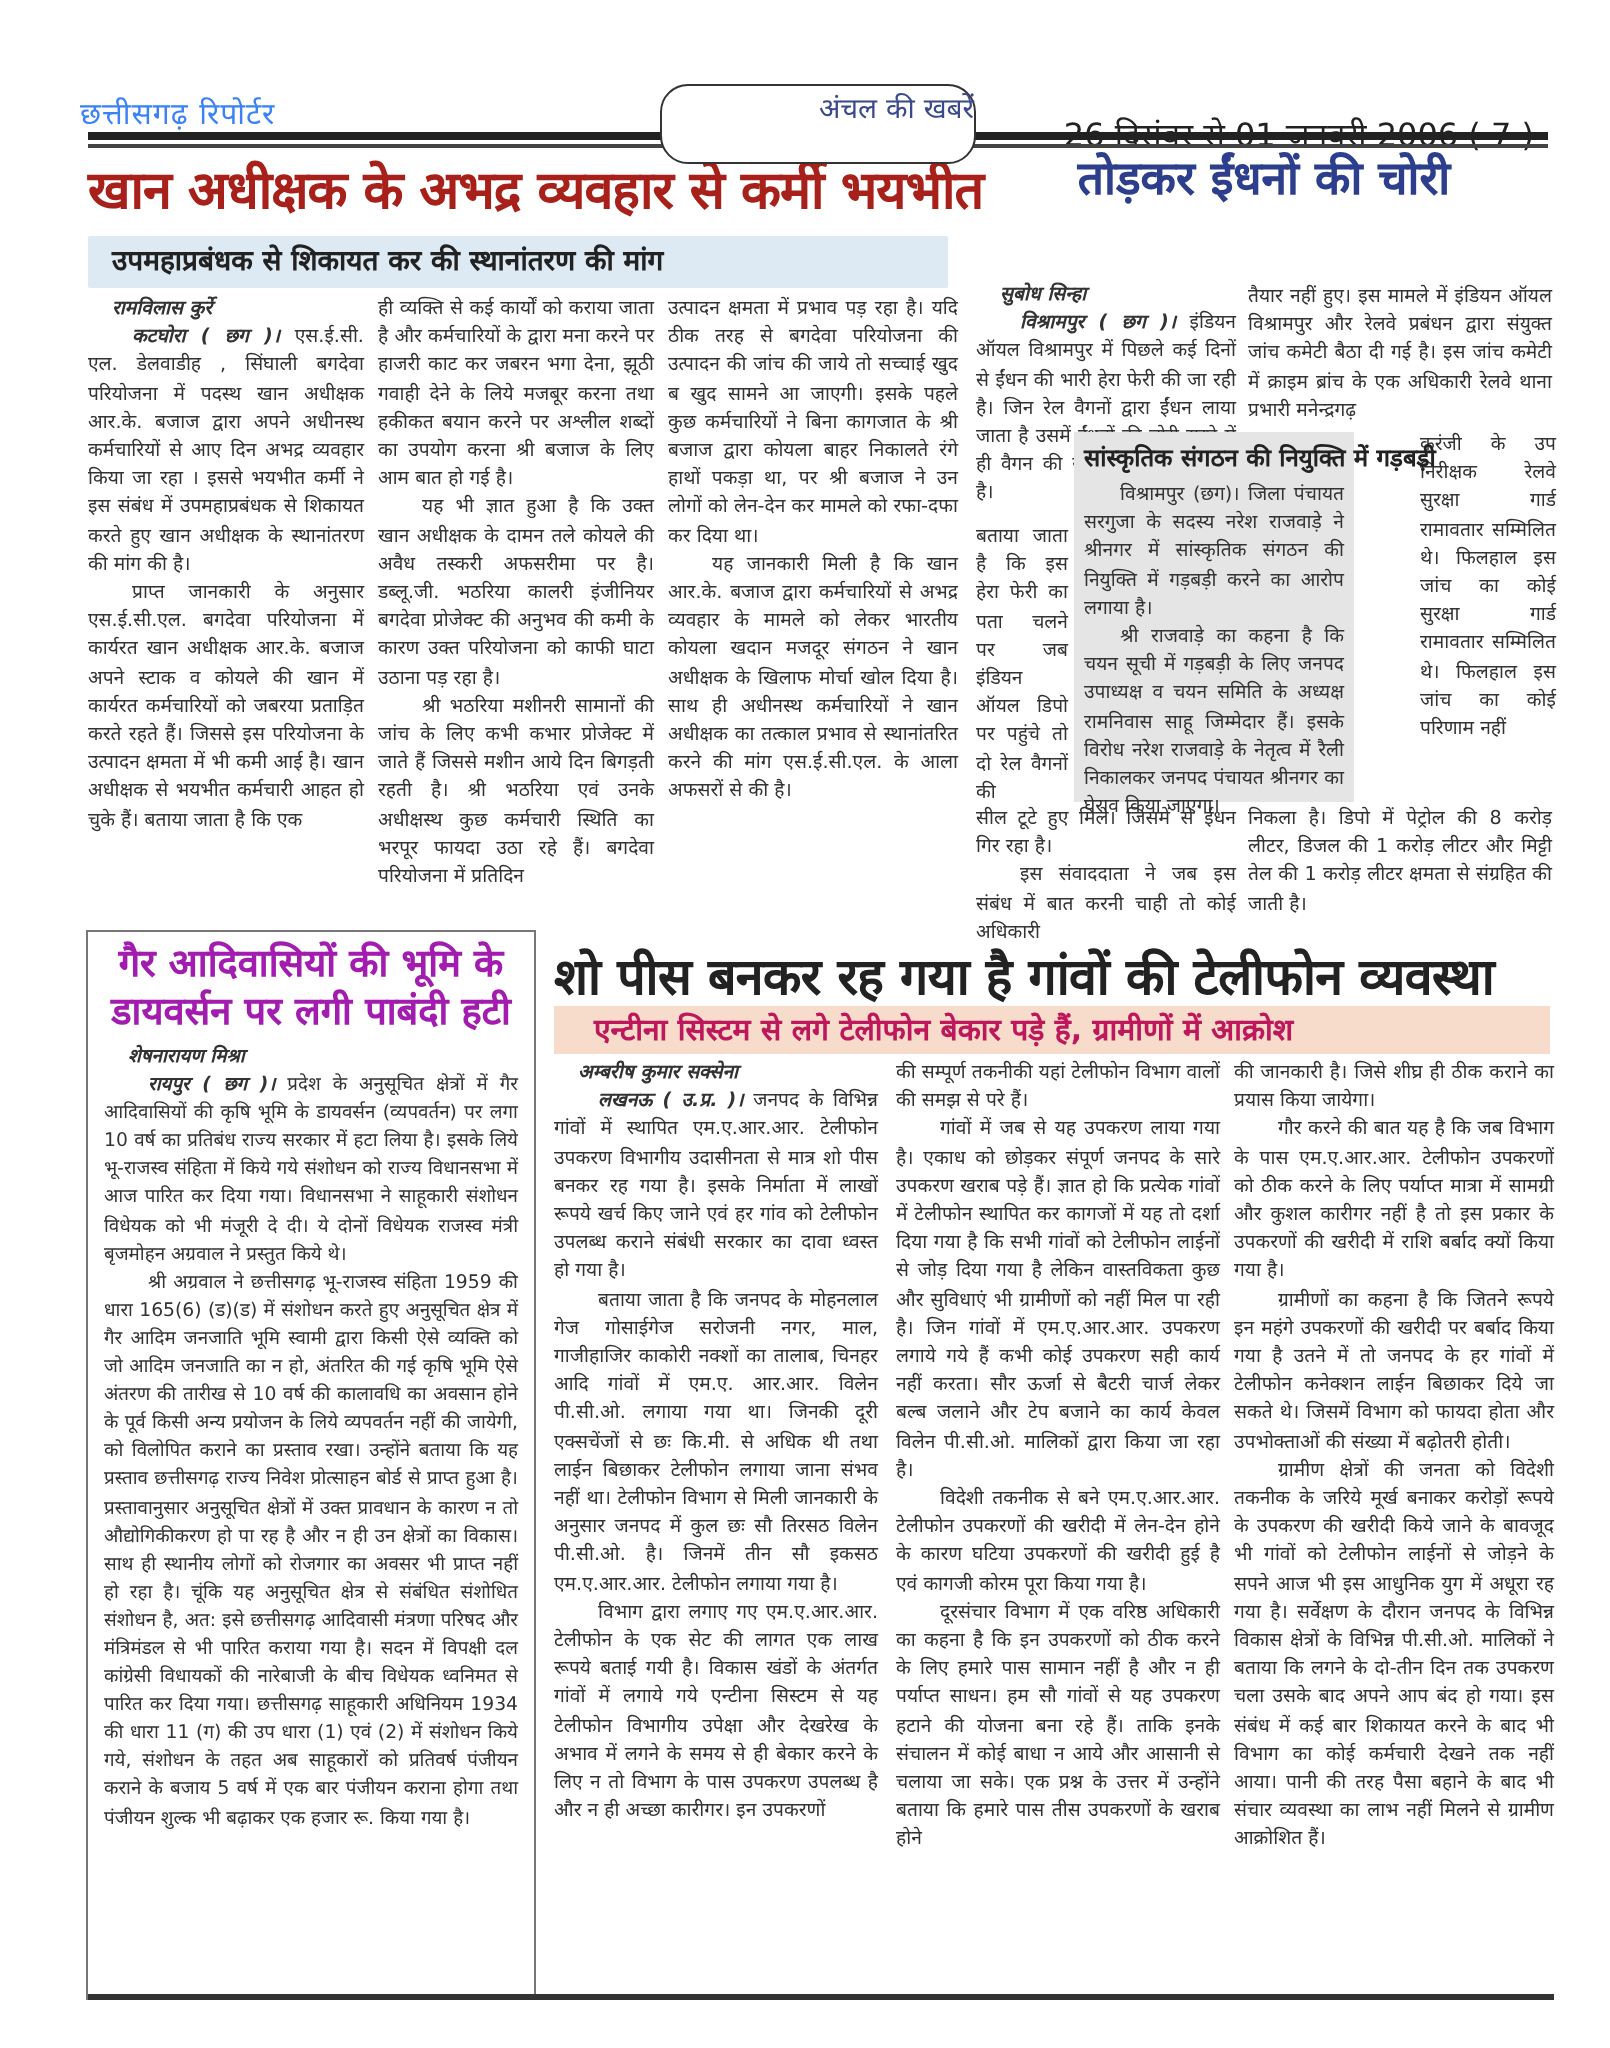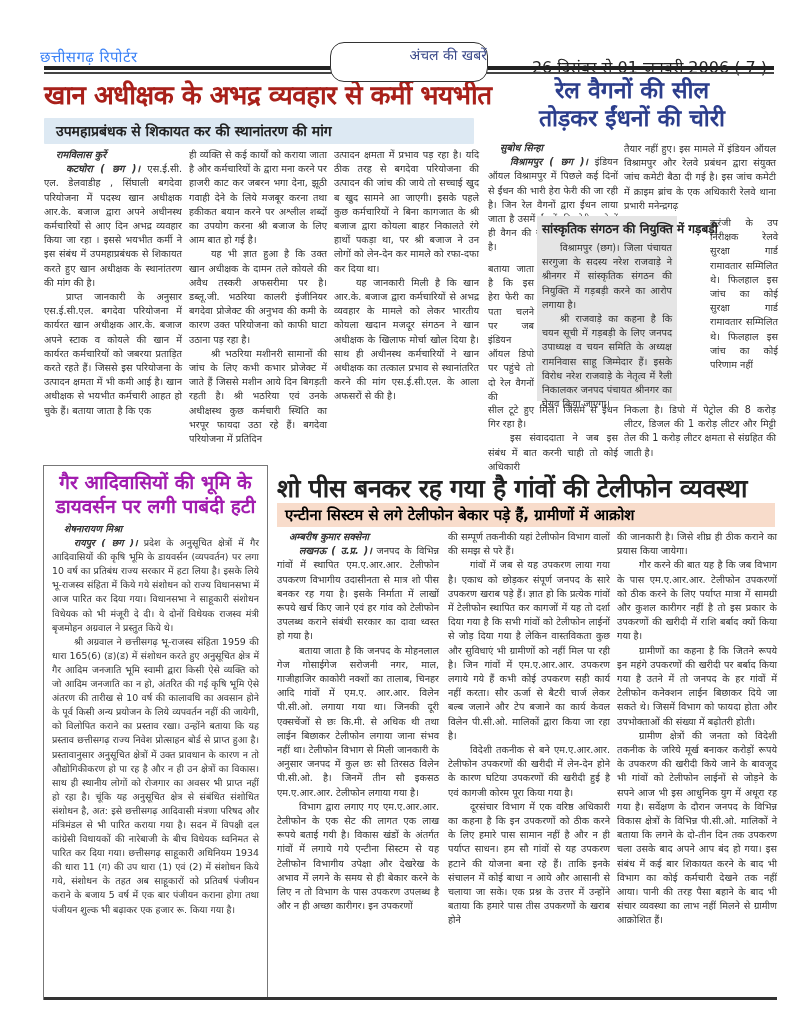--- a/index.html
+++ b/index.html
@@ -44,22 +44,22 @@
   .a2bottom1 { left: 488px; top: 403px; width: 130px; }
   .a2bottom2 { left: 624px; top: 403px; width: 152px; }
 
   
   .box-left { left: 43px; top: 465px; width: 225px; height: 535px; border: 1.5px solid #777; padding: 4px 8px; }
   .h3 { text-align: center; font-size: 19px; font-weight: bold; color: #a21caf; line-height: 24px; margin-bottom: 4px; }
   .box-left .col { font-size: 9.4px; line-height: 14.1px; }
 
   
   .h4 { left: 277px; top: 470px; width: 500px; font-size: 25px; font-weight: bold; color: #222; white-space: nowrap; letter-spacing: -0.3px; }
-  .sub4 { left: 277px; top: 503px; width: 498px; height: 24px; background: #f8dccb; font-size: 15px; font-weight: bold; color: #000000;
-          padding-left: 8px; line-height: 24px; white-space: nowrap; }
+  .sub4 { left: 277px; top: 503px; width: 498px; height: 24px; background: #f8dccb; font-size: 15px; font-weight: bold; color: #be185d;
+          padding-left: 20px; line-height: 24px; white-space: nowrap; }
   .a4c1 { left: 277px; top: 530px; width: 162px; }
   .a4c2 { left: 448px; top: 530px; width: 162px; }
   .a4c3 { left: 617px; top: 530px; width: 160px; }
 
   .rule-bottom { left: 44px; width: 733px; top: 997px; height: 3px; background: #333; }
 </style>
 </head>
 <body>
 
 <div class="abs mast-name">छत्तीसगढ़ रिपोर्टर</div>
@@ -80,21 +80,20 @@
   <p class="noind">ही व्यक्ति से कई कार्यों को कराया जाता है और कर्मचारियों के द्वारा मना करने पर हाजरी काट कर जबरन भगा देना, झूठी गवाही देने के लिये मजबूर करना तथा हकीकत बयान करने पर अश्लील शब्दों का उपयोग करना श्री बजाज के लिए आम बात हो गई है।</p>
   <p>यह भी ज्ञात हुआ है कि उक्त खान अधीक्षक के दामन तले कोयले की अवैध तस्करी अफसरीमा पर है। डब्लू.जी. भठरिया कालरी इंजीनियर बगदेवा प्रोजेक्ट की अनुभव की कमी के कारण उक्त परियोजना को काफी घाटा उठाना पड़ रहा है।</p>
   <p>श्री भठरिया मशीनरी सामानों की जांच के लिए कभी कभार प्रोजेक्ट में जाते हैं जिससे मशीन आये दिन बिगड़ती रहती है। श्री भठरिया एवं उनके अधीक्षस्थ कुछ कर्मचारी स्थिति का भरपूर फायदा उठा रहे हैं। बगदेवा परियोजना में प्रतिदिन</p>
 </div>
 <div class="abs col a1c3">
   <p class="noind">उत्पादन क्षमता में प्रभाव पड़ रहा है। यदि ठीक तरह से बगदेवा परियोजना की उत्पादन की जांच की जाये तो सच्चाई खुद ब खुद सामने आ जाएगी। इसके पहले कुछ कर्मचारियों ने बिना कागजात के श्री बजाज द्वारा कोयला बाहर निकालते रंगे हाथों पकड़ा था, पर श्री बजाज ने उन लोगों को लेन-देन कर मामले को रफा-दफा कर दिया था।</p>
   <p>यह जानकारी मिली है कि खान आर.के. बजाज द्वारा कर्मचारियों से अभद्र व्यवहार के मामले को लेकर भारतीय कोयला खदान मजदूर संगठन ने खान अधीक्षक के खिलाफ मोर्चा खोल दिया है। साथ ही अधीनस्थ कर्मचारियों ने खान अधीक्षक का तत्काल प्रभाव से स्थानांतरित करने की मांग एस.ई.सी.एल. के आला अफसरों से की है।</p>
 </div>
 
 <div class="abs h2">
-  <div>रेल वैगनों की सील</div>
   <div>तोड़कर ईंधनों की चोरी</div>
 </div>
 <div class="abs col a2c1" style="top:141px;">
   <p class="byline">सुबोध सिन्हा</p>
   <p><span class="dateline">विश्रामपुर ( छग )।</span> <span>इंडियन ऑयल विश्रामपुर में पिछले कई दिनों से ईंधन की भारी हेरा फेरी की जा रही है। जिन रेल वैगनों द्वारा ईंधन लाया जाता है उसमें ईंधनों की चोरी रास्ते में ही वैगन की सील तोड़कर की जाती है।</span></p>
 </div>
 <div class="abs col a2c1b">
   <p class="noind">बताया जाता है कि इस हेरा फेरी का पता चलने पर जब इंडियन ऑयल डिपो पर पहुंचे तो दो रेल वैगनों की</p>
 </div>
 <div class="abs col a2c2">

